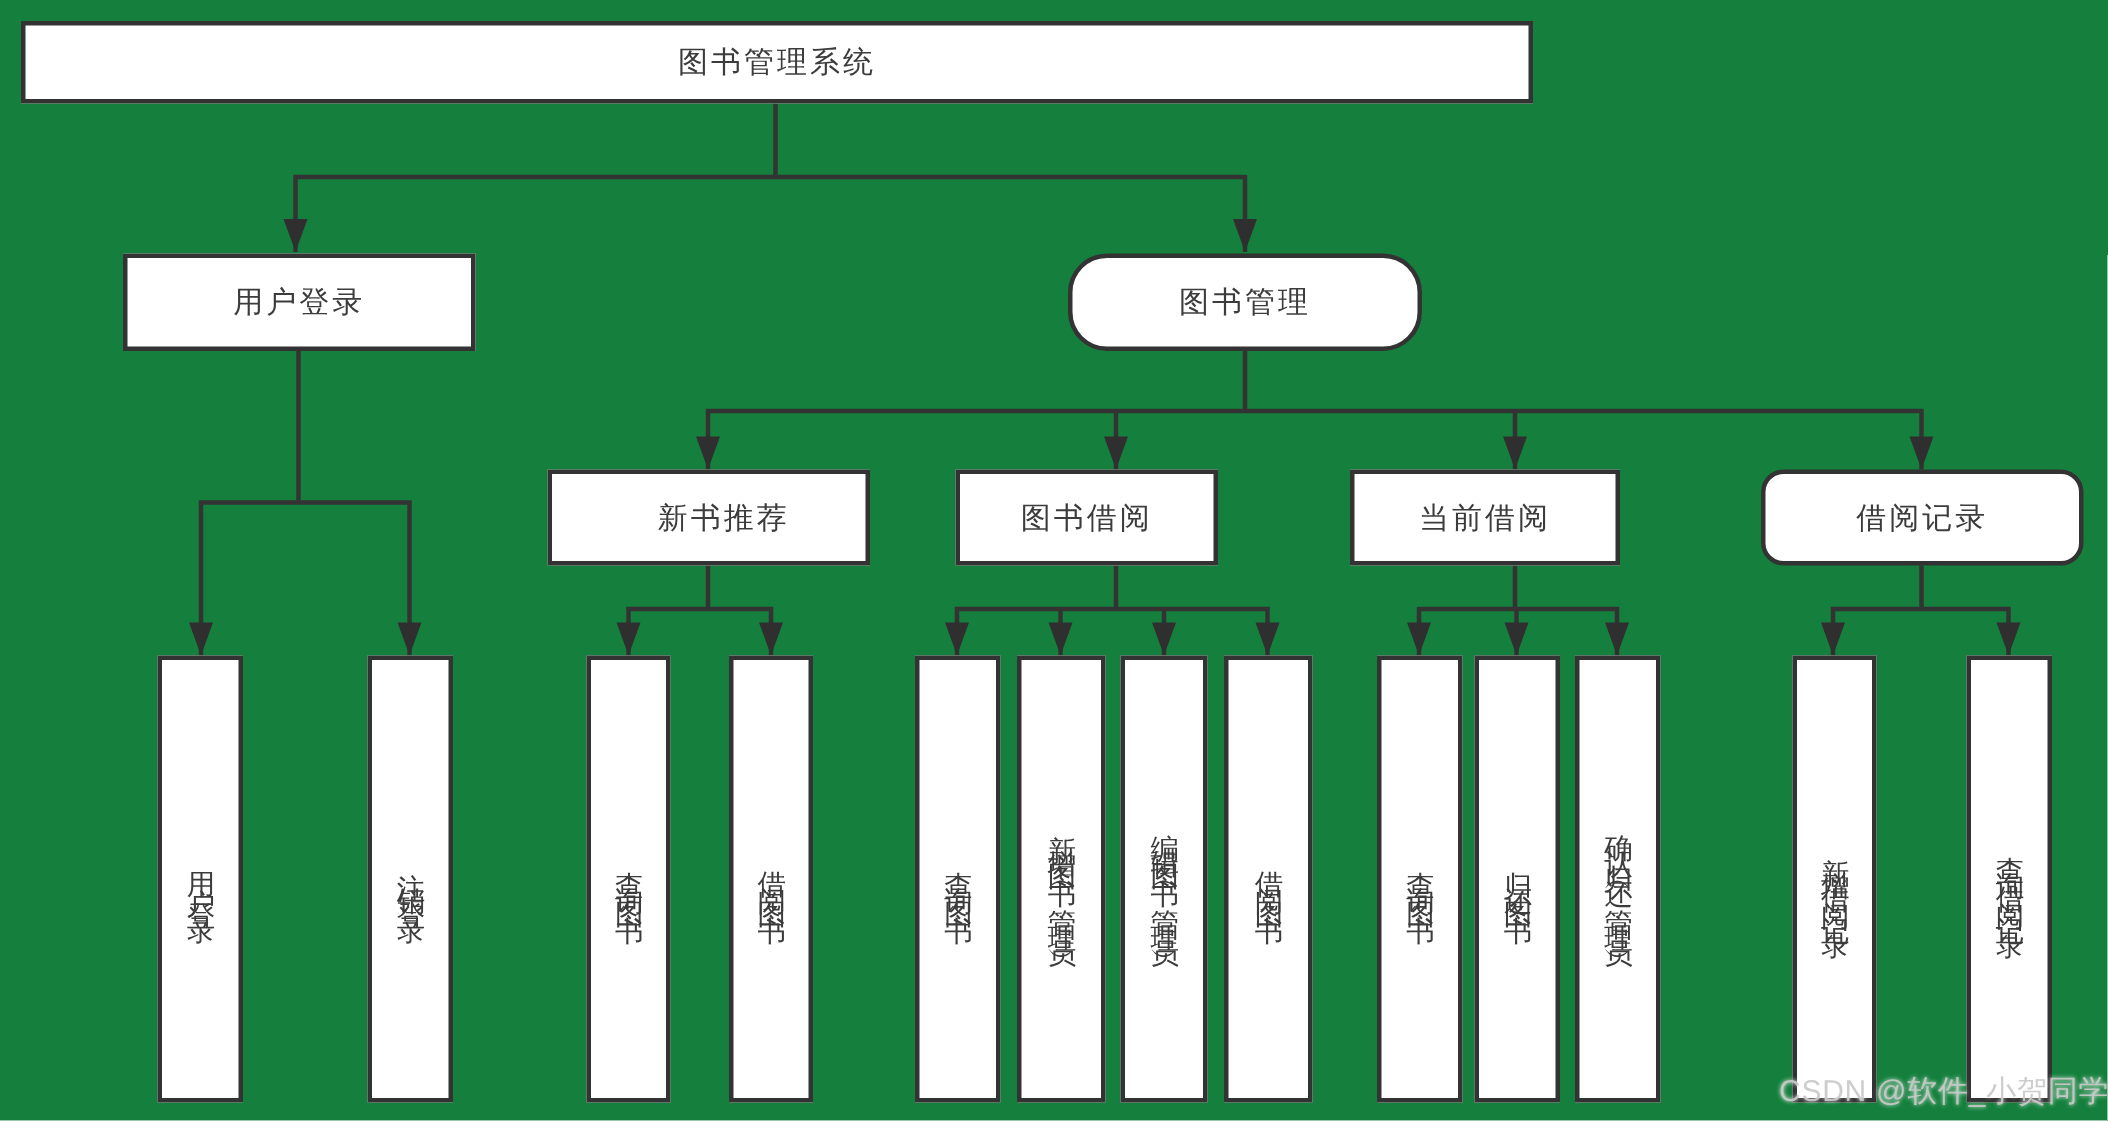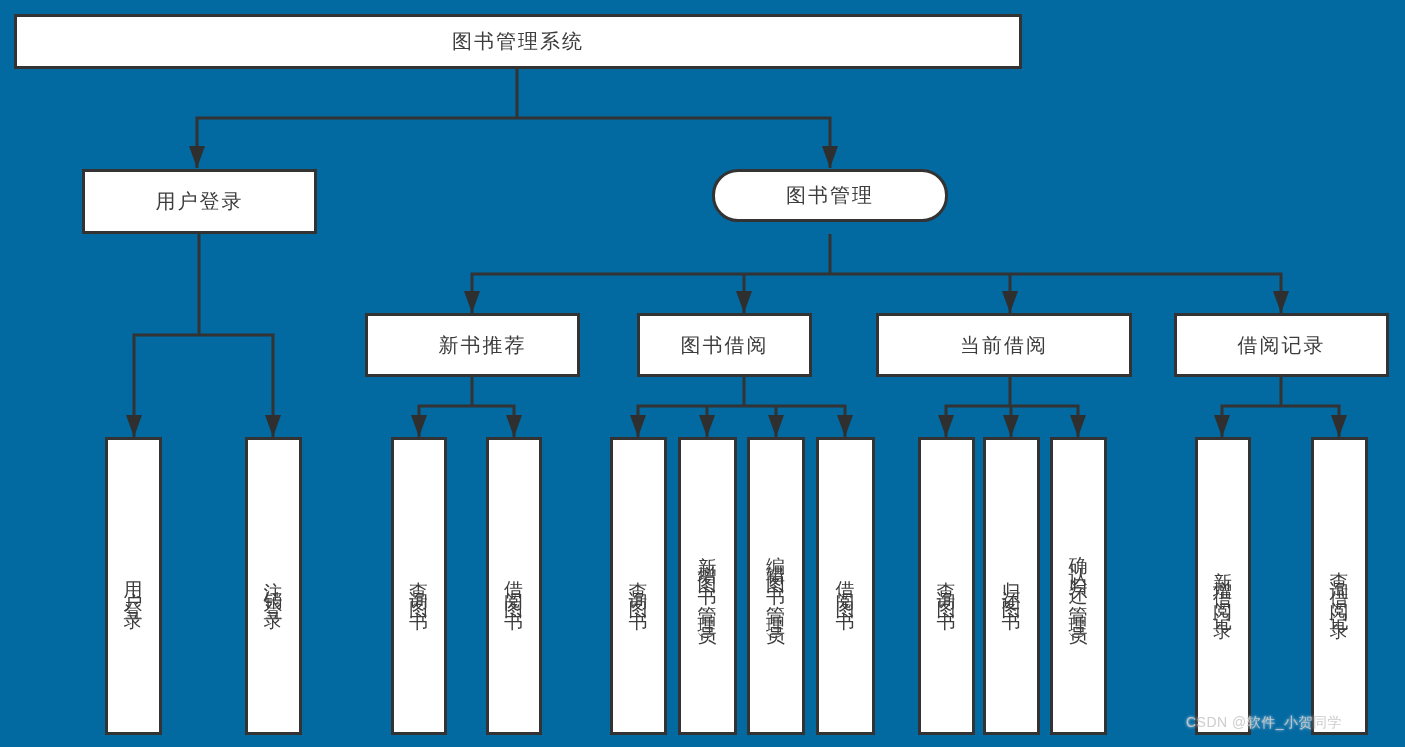--- a/index.html
+++ b/index.html
@@ -1,20 +1,20 @@
 <!DOCTYPE html>
 <html><head>
 <meta charset="utf-8">
 <style>
   html, body { margin: 0; padding: 0; background: #ffffff; }
   .canvas {
     position: relative;
     width: 1405px;
     height: 747px;
-    background: #0369a1;
+    background: #15803d;
     overflow: hidden;
     font-family: "Liberation Sans", "DejaVu Sans", sans-serif;
     color: #3c3c3c;
   }
   .connectors {
     position: absolute;
     left: 0; top: 0;
     width: 1405px; height: 747px;
     pointer-events: none;
   }
@@ -38,21 +38,21 @@
     text-orientation: mixed;
     font-size: 19px;
     letter-spacing: 10px;
     line-height: 1;
     color: #3c3c3c;
   }
   .watermark {
     position: absolute;
     left: 1186px;
     top: 714px;
-    font-size: 14px;
+    font-size: 20px;
     letter-spacing: 0.5px;
     color: rgba(201, 201, 201, 0.92);
     text-shadow: 0 0 3px rgba(255,255,255,0.9);
     white-space: nowrap;
     z-index: 10;
   }
 </style>
 </head>
 <body>
 
@@ -92,34 +92,34 @@
     </g>
   </svg>
 
   <div class="box" style="left:14px; top:14px; width:1008px; height:55px;">
     <span class="hlabel">图书管理系统</span>
   </div>
 
   <div class="box" style="left:82px; top:169px; width:235px; height:65px;">
     <span class="hlabel">用户登录</span>
   </div>
-  <div class="box" style="left:712px; top:169px; width:236px; height:53px;border-radius:26px;">
+  <div class="box" style="left:712px; top:169px; width:236px; height:65px;border-radius:26px;">
     <span class="hlabel">图书管理</span>
   </div>
 
   <div class="box" style="left:365px; top:313px; width:215px; height:64px;padding-left:20px;">
     <span class="hlabel">新书推荐</span>
   </div>
   <div class="box" style="left:637px; top:313px; width:175px; height:64px;">
     <span class="hlabel">图书借阅</span>
   </div>
-  <div class="box" style="left:876px; top:313px; width:256px; height:64px;">
+  <div class="box" style="left:900px; top:313px; width:180px; height:64px;">
     <span class="hlabel">当前借阅</span>
   </div>
-  <div class="box" style="left:1174px; top:313px; width:215px; height:64px;">
+  <div class="box" style="left:1174px; top:313px; width:215px; height:64px;border-radius:15px;">
     <span class="hlabel">借阅记录</span>
   </div>
 
   <div class="box" style="left:105px; top:437px; width:57px; height:298px;">
     <span class="vlabel">用户登录</span>
   </div>
   <div class="box" style="left:245px; top:437px; width:57px; height:298px;">
     <span class="vlabel">注销登录</span>
   </div>
 

